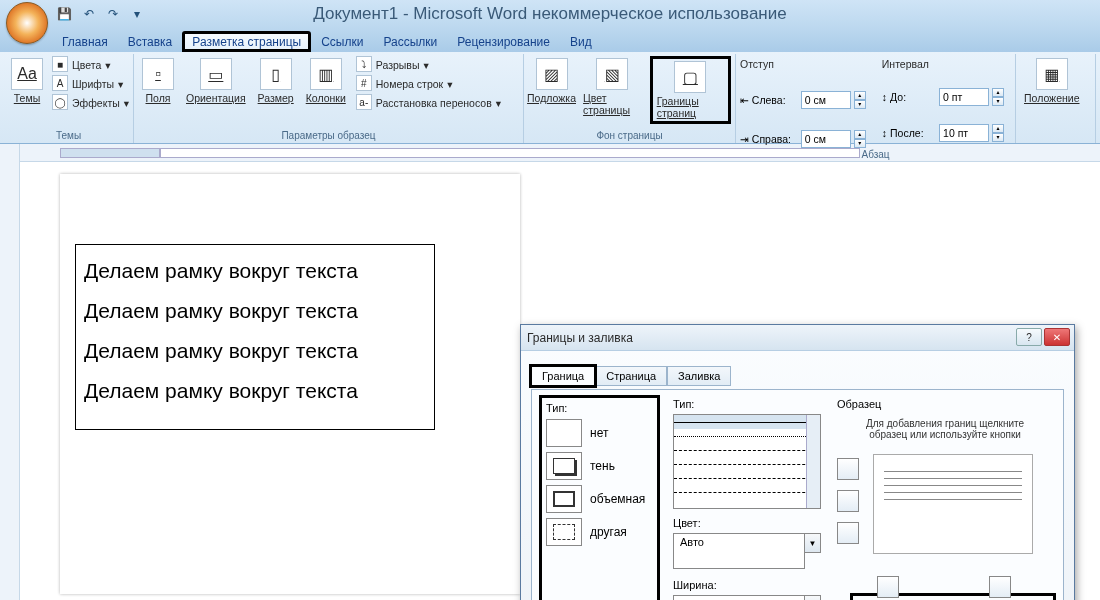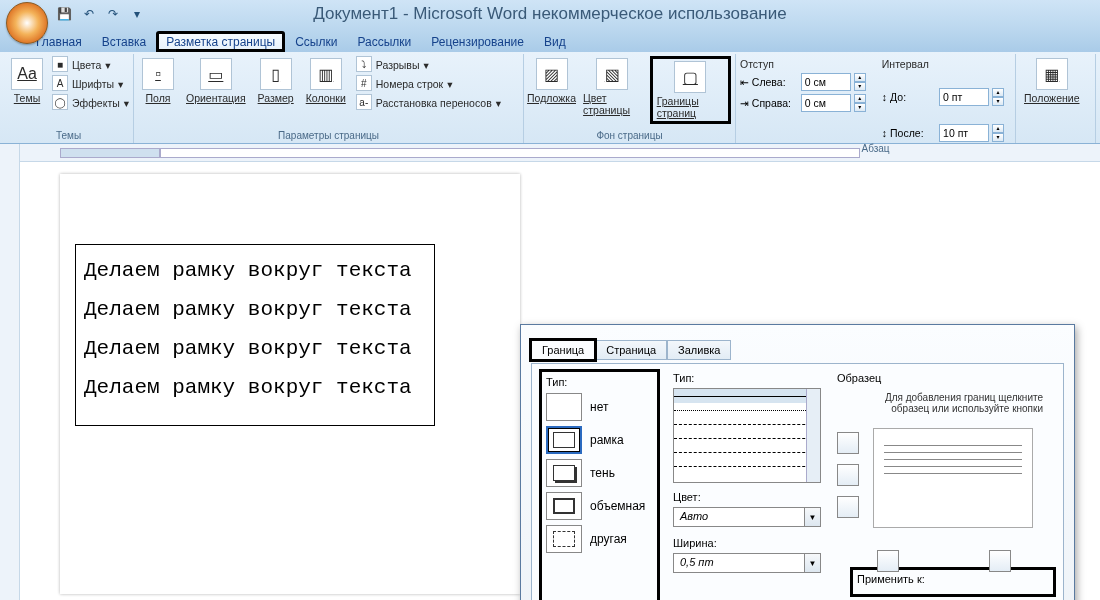--- a/index.html
+++ b/index.html
@@ -6,21 +6,21 @@
   body { width: 1100px; height: 600px; overflow: hidden; background: #fff; }
 
   
   .titlebar { height: 28px; background: linear-gradient(#cfe4f6,#bcd8ef); display: flex; align-items: center; position: relative; font-size: 12px; }
   .office-btn { width: 42px; height: 42px; border-radius: 50%; background: radial-gradient(#fff,#f4b35a 40%,#e07a2a 70%,#a34c10); position: absolute; left: 6px; top: 2px; z-index: 30; border: 1px solid #8a5a22; box-shadow: 0 1px 2px rgba(0,0,0,.3); }
   .qat { margin-left: 55px; display: flex; gap: 4px; align-items: center; }
   .qat-btn { width: 20px; height: 20px; display: flex; align-items: center; justify-content: center; color: #23517a; font-size: 12px; }
   .titlebar-title { position: absolute; left: 50%; transform: translateX(-50%); color: #3a5a78; font-size: 17px; }
 
   
-  .tabs { height: 24px; background: linear-gradient(#bcd8ef,#a9cbe8); display: flex; align-items: flex-end; padding-left: 26px; font-size: 12px; position: relative; z-index: 20; }
+  .tabs { height: 24px; background: linear-gradient(#bcd8ef,#a9cbe8); display: flex; align-items: flex-end; padding-left: 52px; font-size: 12px; position: relative; z-index: 20; }
   .tab { padding: 4px 10px 3px; color: #15428b; cursor: default; }
   .tab.active { background: linear-gradient(#f6fbff,#e8f2fb); border: 1px solid #8ab2d6; border-bottom: none; border-radius: 3px 3px 0 0; }
   .tab.highlight { border: 3px solid #000; padding: 1px 7px 0; }
 
   
   .ribbon { height: 92px; background: linear-gradient(#e8f2fb,#d6e7f5); border-bottom: 1px solid #8ab2d6; display: flex; padding: 2px 4px 0; position: relative; z-index: 10; }
   .rgroup { border-right: 1px solid #b6cee3; display: flex; flex-direction: column; justify-content: space-between; padding: 2px 4px 0; }
   .rgroup-body { display: flex; align-items: flex-start; gap: 4px; }
   .rgroup-label { font-size: 10px; color: #4a6a88; text-align: center; padding: 1px 0 2px; }
   .rbtn { display: flex; flex-direction: column; align-items: center; font-size: 10.5px; color: #2a2a2a; padding: 2px 4px; min-width: 38px; text-decoration: underline; }
@@ -35,21 +35,21 @@
   .spin-input { width:50px; height:18px; border:1px solid #8ab2d6; background:#fff; font-size:10.5px; padding:0 3px; display:flex; align-items:center; }
   .spin-btns { display:flex; flex-direction:column; }
   .spin-btns span { width:12px; height:9px; border:1px solid #8ab2d6; background:linear-gradient(#fff,#dce9f4); font-size:6px; line-height:7px; text-align:center; }
 
   
   .workspace { position: relative; height: 456px; background: #fff; }
   .ruler-h { height: 18px; background: #edf3fa; border-bottom: 1px solid #c6d8e8; position: relative; margin-left: 20px; }
   .ruler-v { position:absolute; left:0; top:0; bottom:0; width:20px; background:#edf3fa; border-right:1px solid #c6d8e8; }
   .page { position:absolute; left:60px; top:30px; width:460px; height:420px; background:#fff; box-shadow:0 0 3px rgba(0,0,0,.3); padding:70px 15px 15px 15px; }
   .page-textbox { border:1px solid #000; padding:10px 8px; width:360px; }
-  .page-textbox p { font-size:21px; font-family: Liberation Mono, monospace; margin: 4px 0 16px; }
+  .page-textbox p { font-size:21px; font-family: Liberation Sans, sans-serif; margin: 4px 0 16px; }
 
   
   .dialog { position:absolute; left:520px; top:180px; width:555px; height:412px; background:linear-gradient(#fbfdff,#e9eff5); border:1px solid #5a7aa0; box-shadow:2px 3px 8px rgba(0,0,0,.35); }
   .dlg-titlebar { height:26px; background:linear-gradient(#eef4fa,#d6e4f0); border-bottom:1px solid #b6cee3; display:flex; align-items:center; padding:0 6px; font-size:12px; color:#2a2a2a; position:relative; }
   .dlg-ctrl { position:absolute; right:4px; top:3px; display:flex; gap:2px; }
   .dlg-ctrl-btn { width:26px; height:18px; border:1px solid #8aa; background:linear-gradient(#f6fafd,#d8e6f0); font-size:10px; display:flex; align-items:center; justify-content:center; border-radius:2px; }
   .dlg-ctrl-btn.close { background:linear-gradient(#e77,#c33); color:#fff; border-color:#a33; }
   .dlg-body { padding:6px 10px 4px; position:relative; height:calc(100% - 26px); }
   .dlg-tabs { display:flex; gap:0; font-size:11px; margin-bottom:4px; }
   .dlg-tab { padding:3px 10px; border:1px solid #9cb4cc; background:linear-gradient(#f3f7fb,#e2ecf5); position:relative; top:1px;margin-top:8px; }
@@ -66,25 +66,25 @@
 
   .col-mid { width:160px; padding:0 6px; }
   .style-list { height:95px; border:1px solid #888; background:#fff; margin:2px 0 8px; overflow:hidden; position:relative; }
   .style-line { height:14px; display:flex; align-items:center; }
   .style-line span { flex:1; border-top:1px solid #000; }
   .style-line.sel { background:#d6e4f0; }
   .style-line.dashed span { border-top:1px dashed #000; }
   .style-line.dotted span { border-top:1px dotted #000; }
   .style-sb { position:absolute; right:0; top:0; bottom:0; width:14px; background:#e6eef6; border-left:1px solid #aac; }
   .combo { display:flex; margin:2px 0 10px; }
-  .combo-input { flex:1; height:20px; border:1px solid #888; background:#fff; font-size:11px; padding:2px 6px;font-style:italic; }
+  .combo-input { flex:1; height:36px; border:1px solid #888; background:#fff; font-size:11px; padding:2px 6px; }
   .combo-btn { width:16px; height:20px; border:1px solid #888; border-left:none; background:linear-gradient(#f6f8fa,#dde7f0); font-size:8px; display:flex; align-items:center; justify-content:center; }
 
   .col-preview { flex:1; }
-  .preview-hint { font-size:10px; text-align:right; padding:4px 10px 8px; color:#333; }
+  .preview-hint { font-size:10px; text-align:center; padding:4px 10px 8px; color:#333; }
   .preview-area { position:relative; height:140px; }
   .preview-side { position:absolute; left:0; top:10px; display:flex; flex-direction:column; gap:10px; }
   .preview-btn { width:22px; height:22px; border:1px solid #888; background:linear-gradient(#fff,#e4edf5); }
   .preview-box { position:absolute; left:36px; top:6px; width:160px; height:100px; border:1px solid #aaa; background:#fff; padding:10px; }
   .preview-box hr { border:none; border-top:1px solid #888; margin:6px 0; }
   .preview-bottom { position:absolute; left:40px; top:128px; display:flex; gap:90px; }
 
   .apply-row { margin-top:8px; outline:3px solid #000; padding:3px 4px 5px; width:200px; margin-left:auto; }
 
   .ruler-seg { position:absolute; top:4px; height:10px; background:#fff; border:1px solid #aac; }
@@ -171,21 +171,21 @@
             <span>Номера строк</span>
             <span>▾</span>
           </div>
         <div class="rstack-item">
             <div class="rbtn-icon small">a-</div>
             <span>Расстановка переносов</span>
             <span>▾</span>
           </div>
       </div>
     </div>
-    <div class="rgroup-label">Параметры страницы</div>
+    <div class="rgroup-label">Параметры образец</div>
   </div>
 
   <div class="rgroup" style="min-width:175px">
     <div class="rgroup-body">
       <div class="rbtn">
           <div class="rbtn-icon">▨</div>
           <span>Подложка</span>
         </div>
       <div class="rbtn">
           <div class="rbtn-icon">▧</div>
@@ -194,21 +194,21 @@
       <div class="rbtn highlight">
           <div class="rbtn-icon">▢</div>
           <span>Границы страниц</span>
         </div>
     </div>
     <div class="rgroup-label">Фон страницы</div>
   </div>
 
   <div class="rgroup" style="min-width:280px">
     <div class="rgroup-body" style="gap:16px; padding-top:2px">
-      <div class="rstack" style="gap:3px">
+      <div class="rstack" style="gap:21px">
         <div style="font-size:10.5px; color:#2a2a2a">Отступ</div>
         <div class="spin-row">
           <span>⇤</span>
           <span class="lbl">Слева:</span>
           <div class="spin-input">0 см</div>
           <div class="spin-btns">
               <span>▴</span>
               <span>▾</span>
             </div>
         </div>
@@ -267,41 +267,42 @@
   <div class="page">
     <div class="page-textbox">
       <p>Делаем рамку вокруг текста</p>
       <p>Делаем рамку вокруг текста</p>
       <p>Делаем рамку вокруг текста</p>
       <p>Делаем рамку вокруг текста</p>
     </div>
   </div>
 
   <div class="dialog">
+    <div class="dlg-titlebar">
+      <span>Границы и заливка</span>
+      <div class="dlg-ctrl">
+        <div class="dlg-ctrl-btn">?</div>
+        <div class="dlg-ctrl-btn close">✕</div>
+      </div>
+    </div>
     <div class="dlg-body">
       <div class="dlg-tabs">
         <div class="dlg-tab active highlight">Граница</div>
         <div class="dlg-tab">Страница</div>
         <div class="dlg-tab">Заливка</div>
       </div>
       <div class="dlg-content">
 
         <div class="col-type">
           <div class="sec-label">Тип:</div>
           <div class="type-opt">
               <div class="thumb">
                 <span style="border:none"></span>
               </div>
               <span>нет</span>
-            </div>
-          <div class="type-opt selected">
-              <div class="thumb">
-                <span></span>
-              </div>
-              <span>рамка</span>
             </div>
           <div class="type-opt">
               <div class="thumb">
                 <span style="box-shadow:2px 2px 0 #333"></span>
               </div>
               <span>тень</span>
             </div>
           <div class="type-opt">
               <div class="thumb">
                 <span style="border-width:2px"></span>

